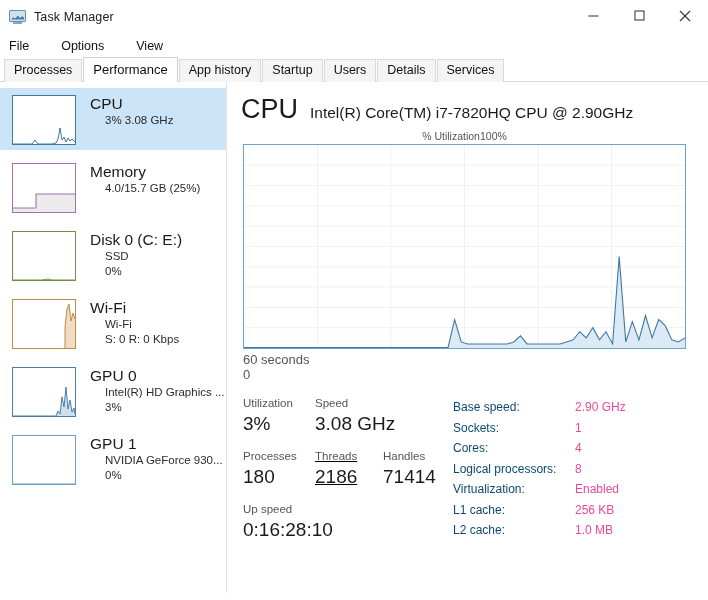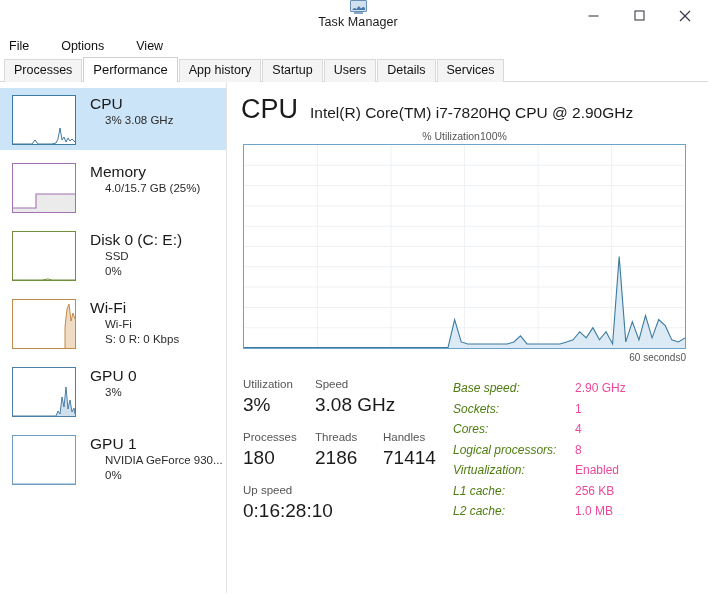--- a/index.html
+++ b/index.html
@@ -6,21 +6,21 @@
   body{
     width:708px;height:600px;overflow:hidden;
     background:#ffffff;
     font-family:"Liberation Sans",sans-serif;
     color:#000000;
     -webkit-font-smoothing:antialiased;
   }
   .window{position:relative;width:708px;height:600px;background:#ffffff;}
 
   
-  .titlebar{height:34px;background:#ffffff;display:flex;align-items:center;position:relative;flex-direction:column;}
+  .titlebar{height:34px;background:#ffffff;display:flex;align-items:center;position:relative;}
   .title-icon{width:17px;height:15px;margin-left:9px;position:relative;flex:none;}
   .title-icon .scr{position:absolute;left:0;top:0;width:17px;height:12px;border:1px solid #6a8fb5;background:#cfe0ef;box-sizing:border-box;border-radius:1px;}
   .title-icon .scr:after{content:"";position:absolute;left:1px;bottom:1px;width:13px;height:5px;background:#4a7aa8;clip-path:polygon(0 100%,18% 55%,34% 80%,52% 20%,70% 70%,86% 35%,100% 60%,100% 100%);}
   .title-icon .base{position:absolute;left:4px;top:12px;width:9px;height:2px;background:#89a7c2;}
   .title-text{font-size:12.5px;margin-left:8px;color:#1a1a1a;letter-spacing:.1px;}
   .winbtns{position:absolute;right:0;top:0;height:31px;display:flex;}
   .winbtn{width:46px;height:31px;display:flex;align-items:center;justify-content:center;background:transparent;border:0;cursor:default;}
   .winbtn svg{display:block;}
 
   
@@ -62,38 +62,38 @@
   .sname{font-size:15.5px;line-height:19px;color:#1b1b1b;white-space:nowrap;}
   .ssub{font-size:11.5px;line-height:15px;color:#2b2b2b;white-space:nowrap;margin-left:15px;}
 
   
   .cpu-head{display:flex;align-items:baseline;padding:12px 0 0 14px;}
   .cpu-title{font-size:27px;line-height:30px;color:#1b1b1b;font-weight:400;}
   .cpu-model{font-size:15.5px;color:#1b1b1b;margin-left:12px;white-space:nowrap;}
   .axis-row{display:flex;justify-content:center;padding:6px 22px 2px 16px;font-size:10.5px;color:#555;}
   .graphwrap{margin:0 22px 0 16px;border:1px solid #6ba3c9;box-sizing:border-box;height:205px;position:relative;background:#ffffff;}
   .graphwrap svg{display:block;width:100%;height:100%;}
-  .time-row{display:flex;justify-content:flex-end;padding:3px 22px 0 16px;font-size:10px;color:#555;}
+  .time-row{display:flex;justify-content:flex-end;padding:3px 22px 0 16px;font-size:13px;color:#555;flex-direction:column;}
 
   
   .stats{display:flex;padding:14px 0 0 16px;}
   .stats-left{width:210px;flex:none;}
   .grp{display:flex;margin-bottom:12px;}
   .cell{margin-right:0;}
   .cell .lbl{font-size:11.5px;color:#555;line-height:15px;}
   .cell .val{font-size:19px;color:#1b1b1b;line-height:26px;font-weight:400;}
   .w-util{width:72px;}
   .w-speed{width:120px;}
   .w-proc{width:72px;}
-  .w-thr{width:68px;}
+  .w-thr{width:68px;text-decoration:underline;}
   .w-hnd{width:70px;}
 
   .stats-right{flex:1;padding-top:1px;}
   .spec{display:flex;line-height:20.5px;font-size:12px;}
-  .spec .k{width:122px;flex:none;color:#4d7c0f;font-style:italic;}
+  .spec .k{width:122px;flex:none;color:#0c4a6e;}
   .spec .v{color:#ec4899;}
 
   .statusbar{height:0;}
 </style>
 </head>
 <body>
 
 <div class="window">
 
   <div class="titlebar">
@@ -201,20 +201,21 @@
       <div class="srow">
         <div class="thumb">
           <svg viewBox="0 0 64 50" preserveAspectRatio="none" width="64" height="50">
             <rect x="0.5" y="0.5" width="63" height="49" fill="#ffffff" stroke="#4b7fa8" stroke-width="1"></rect>
             <path d="M44,49 L46,44 L48,47 L50,30 L52,40 L54,20 L56,42 L58,33 L60,45 L62,41 L63,47 L63,49 Z" fill="#cfe0ec" stroke="none"></path>
             <polyline points="1,49 44,49 46,44 48,47 50,30 52,40 54,20 56,42 58,33 60,45 62,41 63,47" fill="none" stroke="#4b7fa8" stroke-width="1"></polyline>
           </svg>
         </div>
         <div class="stext">
           <div class="sname">GPU 0</div>
+          <div class="ssub">Intel(R) HD Graphics ...</div>
           <div class="ssub">3%</div>
         </div>
       </div>
 
       <div class="srow">
         <div class="thumb">
           <svg viewBox="0 0 64 50" preserveAspectRatio="none" width="64" height="50">
             <rect x="0.5" y="0.5" width="63" height="49" fill="#ffffff" stroke="#6f9dc4" stroke-width="1"></rect>
             <polyline points="1,49 63,49" fill="none" stroke="#6f9dc4" stroke-width="1"></polyline>
           </svg>

